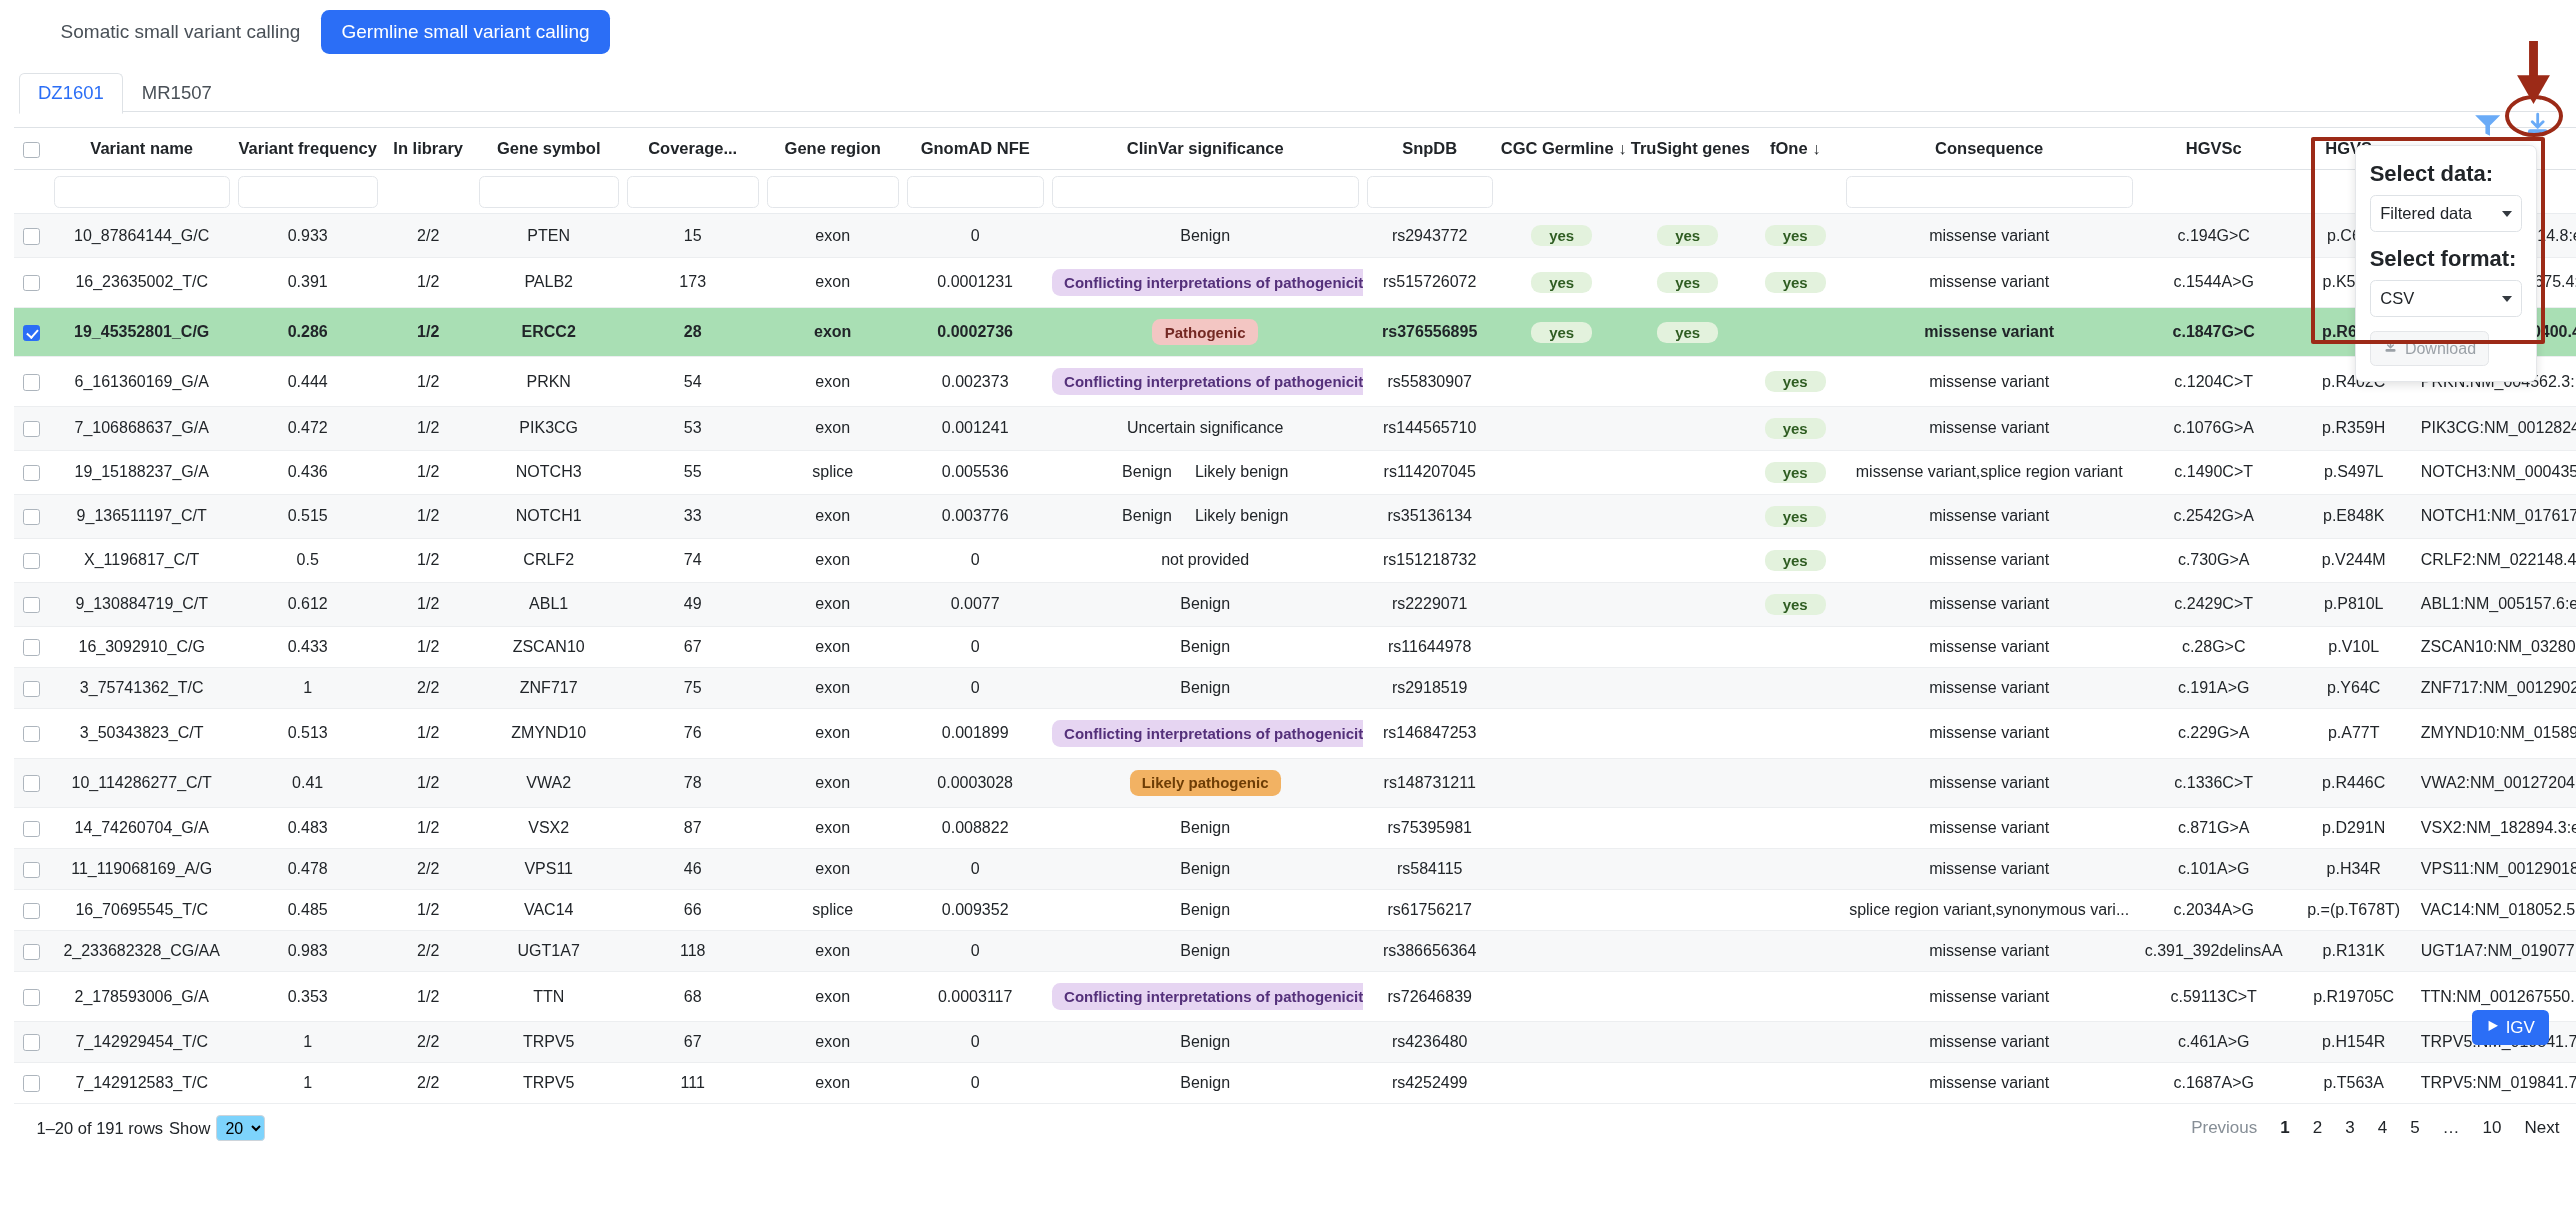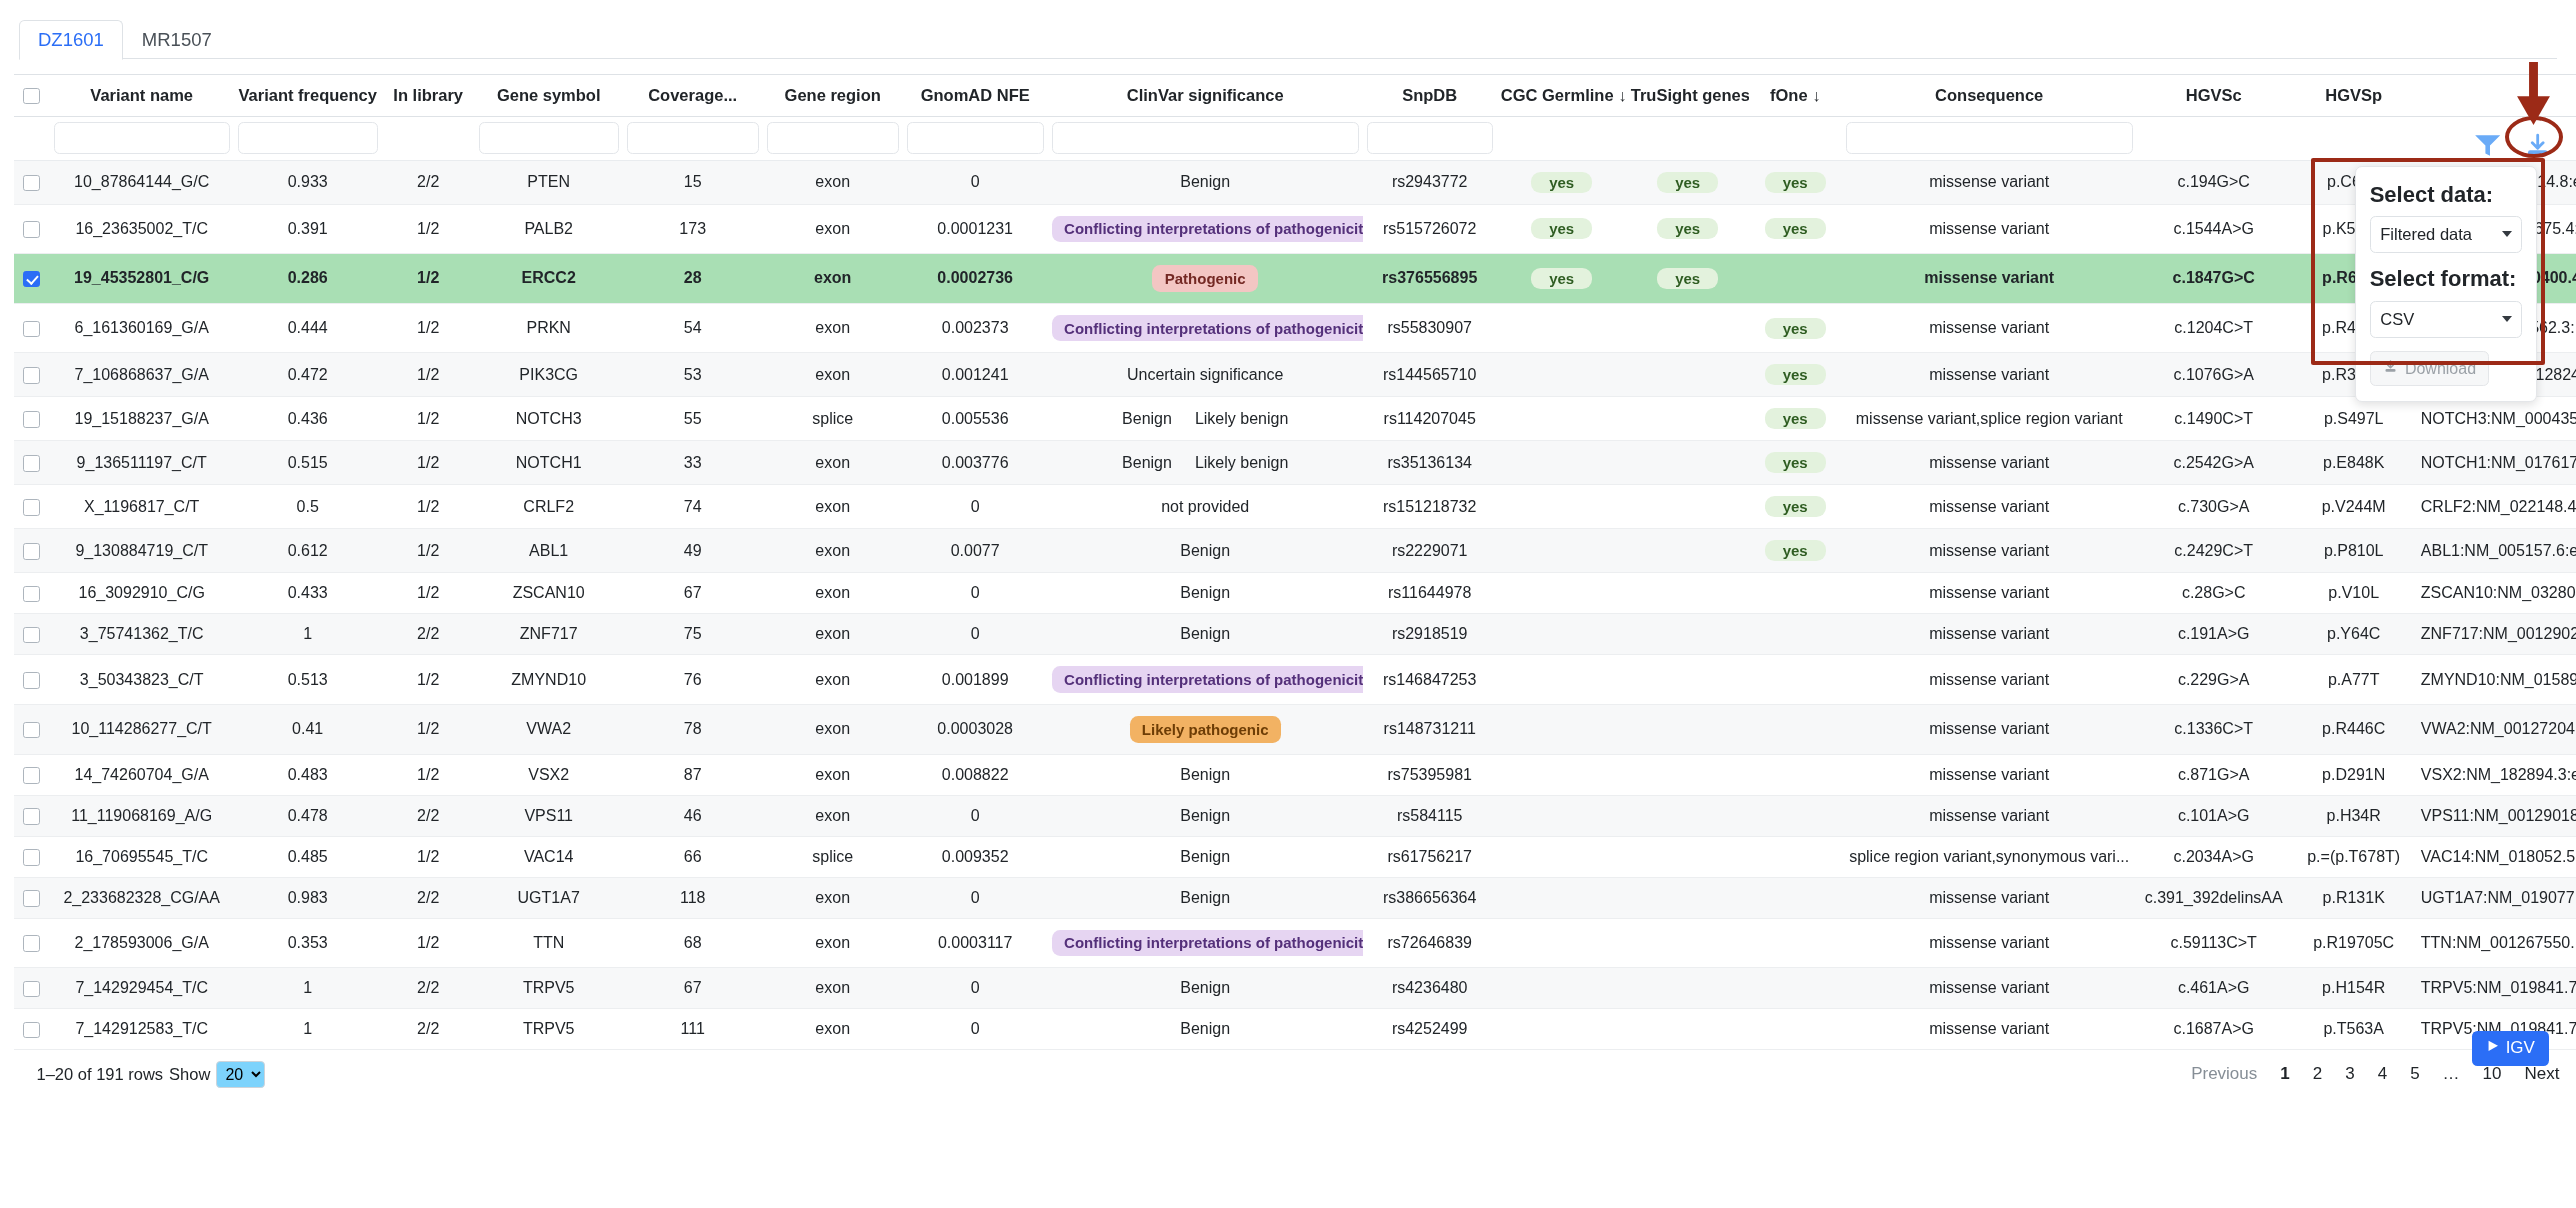--- a/index.html
+++ b/index.html
@@ -119,21 +119,21 @@
   }
   .dl-pop .lab { font-size: 22px; font-weight: bold; margin-bottom: 8.2px; }
   .dl-pop .selbox {
     width: 100%; height: 37px; border: 0.7px solid #dee2e6; border-radius: 5.5px;
     background: #fff; font-size: 16.5px; color: #212529;
     display: flex; align-items: center; justify-content: space-between;
     padding: 0 9.6px; margin-bottom: 13.7px; cursor: pointer;
   }
   .caret { width: 0; height: 0; border-left: 5.5px solid transparent; border-right: 5.5px solid transparent; border-top: 6.9px solid #343a40; }
   .dl-btn {
-    display: inline-flex; align-items: center; gap: 6.9px;
+    display: inline-flex; align-items: flex-end; gap: 6.9px;
     background: #f6f7f8; border: 0.7px solid #e4e6e9; border-radius: 5.5px;
     font-size: 16px; color: #9ba1a7; padding: 6.9px 12.3px; cursor: pointer;
     font-family: "Liberation Sans", sans-serif;
   }
 
   
   .ann-rect {
     position: absolute; left: 2311px; top: 137px; width: 234px; height: 207px;
     border: 4.8px solid #9c2a17; border-radius: 2.1px; z-index: 50; pointer-events: none;
   }
@@ -141,20 +141,24 @@
     position: absolute; left: 2505px; top: 95px; width: 58px; height: 42px;
     border: 4.1px solid #9c2a17; border-radius: 50%; z-index: 55; pointer-events: none;
   }
   .ann-arrow { position: absolute; left: 2506px; top: 41px; z-index: 55; pointer-events: none; }
 </style>
 </head>
 <body>
 
 <div class="page">
 
+  <div class="pill-row">
+    <div class="pill">Somatic small variant calling</div>
+    <div class="pill active">Germline small variant calling</div>
+  </div>
 
   <div class="tabs">
     <div class="tab active">DZ1601</div>
     <div class="tab">MR1507</div>
   </div>
 
   <div class="toolbar">
     <div class="tb-icon">
       <svg width="27.4" height="23" viewBox="0 0 24 20">
           <polygon points="1,1 23,1 14,10 14,19 10,17 10,10" fill="#6aabf7"></polygon>

